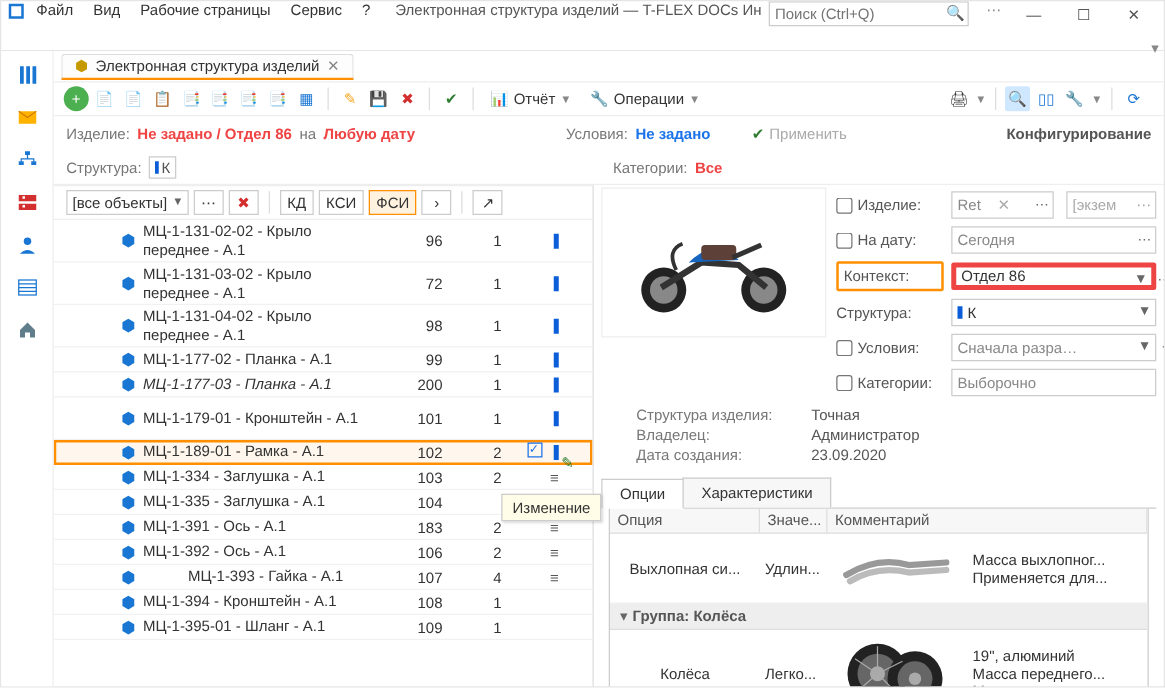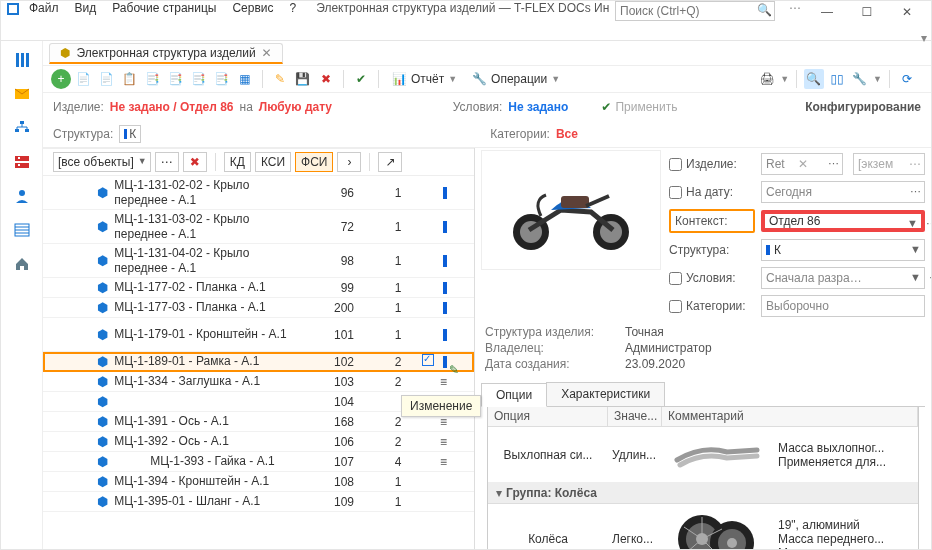--- a/index.html
+++ b/index.html
@@ -103,21 +103,21 @@
   .conf-row .lab input[type="checkbox"] { margin: 0; }
   .conf-row .field { flex: 1; height: 22px; border: 1px solid #ccc; padding: 0 18px 0 4px; color: #888; position: relative; display: flex; align-items: center; background:#fff; }
   .conf-row .field .caret, .conf-row .field .dots { position: absolute; right: 3px; top: 3px; font-size: 11px; color:#666; }
   .conf-row .field .x { position:absolute; right: 34px; top: 3px; color:#aaa; }
   .conf-row.orange-border .lab, .conf-row.orange-border .field { border: 2px solid #FF8F00; border-radius: 2px; }
   .conf-row.orange-border .lab { padding-left: 4px; }
   .field2 { width: 72px; height: 22px; border: 1px solid #ccc; color:#aaa; display:inline-flex; align-items:center; padding: 0 4px; margin-left:4px; position:relative;}
   .field2 .dots { position:absolute; right:3px; color:#aaa; }
 
   .meta-rows { padding: 4px 10px; color: #555; }
-  .meta-rows .mrow { display: flex; gap: 10px; padding: 1px 0; }
+  .meta-rows .mrow { display: flex; gap: 10px; padding: 1px 0; margin-left: 24px; }
   .meta-rows .mrow .ml { width: 130px; color: #777; }
 
   
   .r-tabs { display: flex; border-bottom: 1px solid #ccc; margin: 6px 6px 0 6px; }
   .r-tab { padding: 4px 14px; border: 1px solid #ccc; border-bottom: none; background: #f7f7f7; margin-right: -1px; cursor: pointer; }
   .r-tab.active { background: #fff; border-bottom: 1px solid #fff; position: relative; top: 1px; }
 
   .r-table { margin: 0 12px; border: 1px solid #ccc; border-top: none; height: 220px; overflow: hidden; position:relative; }
   .r-head { display: flex; background: #f7f7f7; border-bottom: 1px solid #ddd; height: 20px; }
   .r-head .rc { padding: 2px 6px; border-right: 1px solid #ddd; color:#555; overflow:hidden; white-space:nowrap; }
@@ -370,21 +370,21 @@
               <div class="qty">1</div>
               <div class="c1"></div>
               <div class="c2">
                 <span class="bar-blue"></span>
               </div>
               <div class="c3"></div>
             </div>
             <div class="row">
               <div class="obj">
                 <span class="cube">⬢</span>
-                <span style="line-height:15px;white-space:nowrap;">МЦ-1-177-03 - Планка - А.1</span>
+                <span style="line-height:15px;white-space:nowrap;font-style:italic;">МЦ-1-177-03 - Планка - А.1</span>
               </div>
               <div class="pos">200</div>
               <div class="c1"></div>
               <div class="qty">1</div>
               <div class="c1"></div>
               <div class="c2">
                 <span class="bar-blue"></span>
               </div>
               <div class="c3"></div>
             </div>
@@ -426,34 +426,35 @@
               <div class="qty">2</div>
               <div class="c1"></div>
               <div class="c2">
                 <span class="menu-ic">≡</span>
               </div>
               <div class="c3"></div>
             </div>
             <div class="row">
               <div class="obj">
                 <span class="cube">⬢</span>
+                <span style="line-height:15px;white-space:nowrap;">МЦ-1-335 - Заглушка - А.1</span>
               </div>
               <div class="pos">104</div>
               <div class="c1"></div>
               <div class="qty"></div>
               <div class="c1"></div>
               <div class="c2"></div>
               <div class="c3"></div>
             </div>
             <div class="row">
               <div class="obj">
                 <span class="cube">⬢</span>
                 <span style="line-height:15px;white-space:nowrap;">МЦ-1-391 - Ось - А.1</span>
               </div>
-              <div class="pos">168</div>
+              <div class="pos">183</div>
               <div class="c1"></div>
               <div class="qty">2</div>
               <div class="c1"></div>
               <div class="c2">
                 <span class="menu-ic">≡</span>
               </div>
               <div class="c3"></div>
             </div>
             <div class="row">
               <div class="obj">

